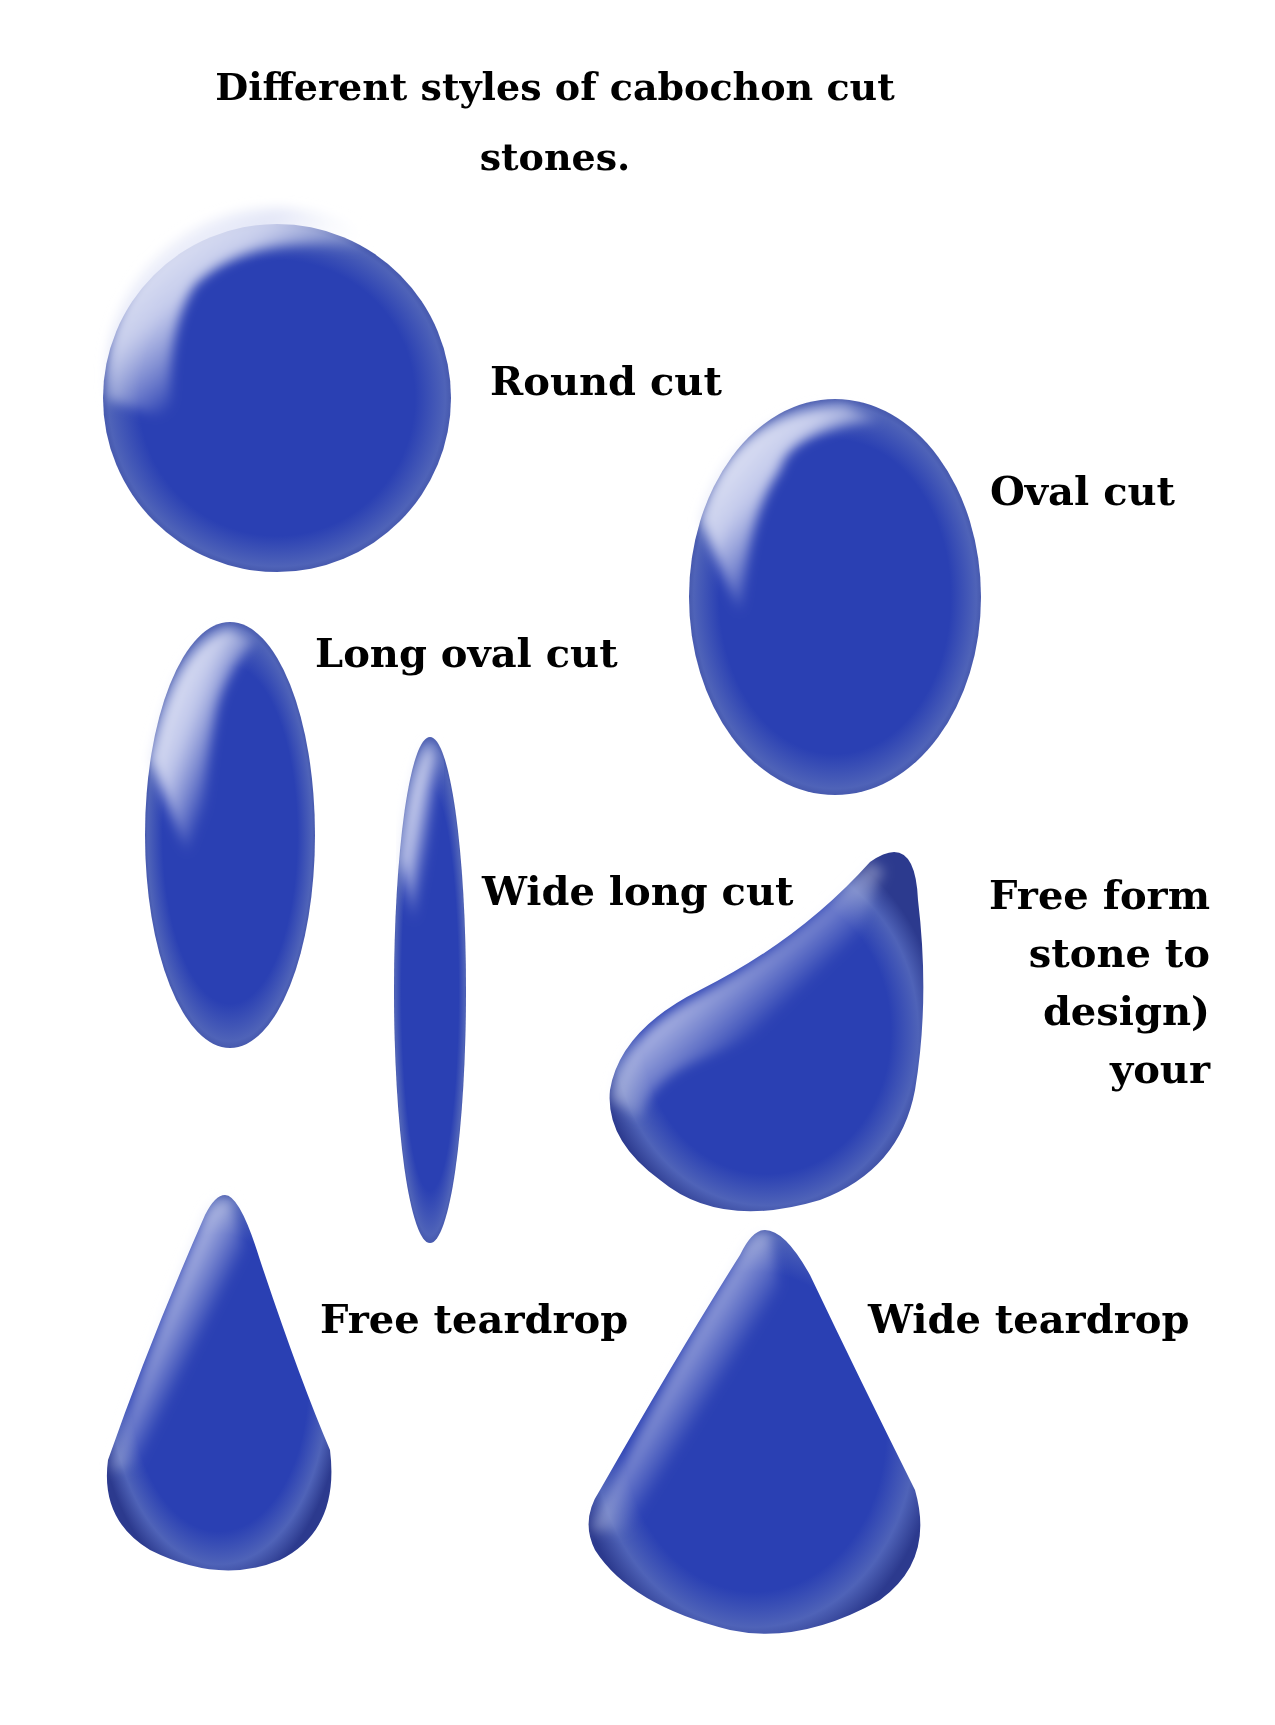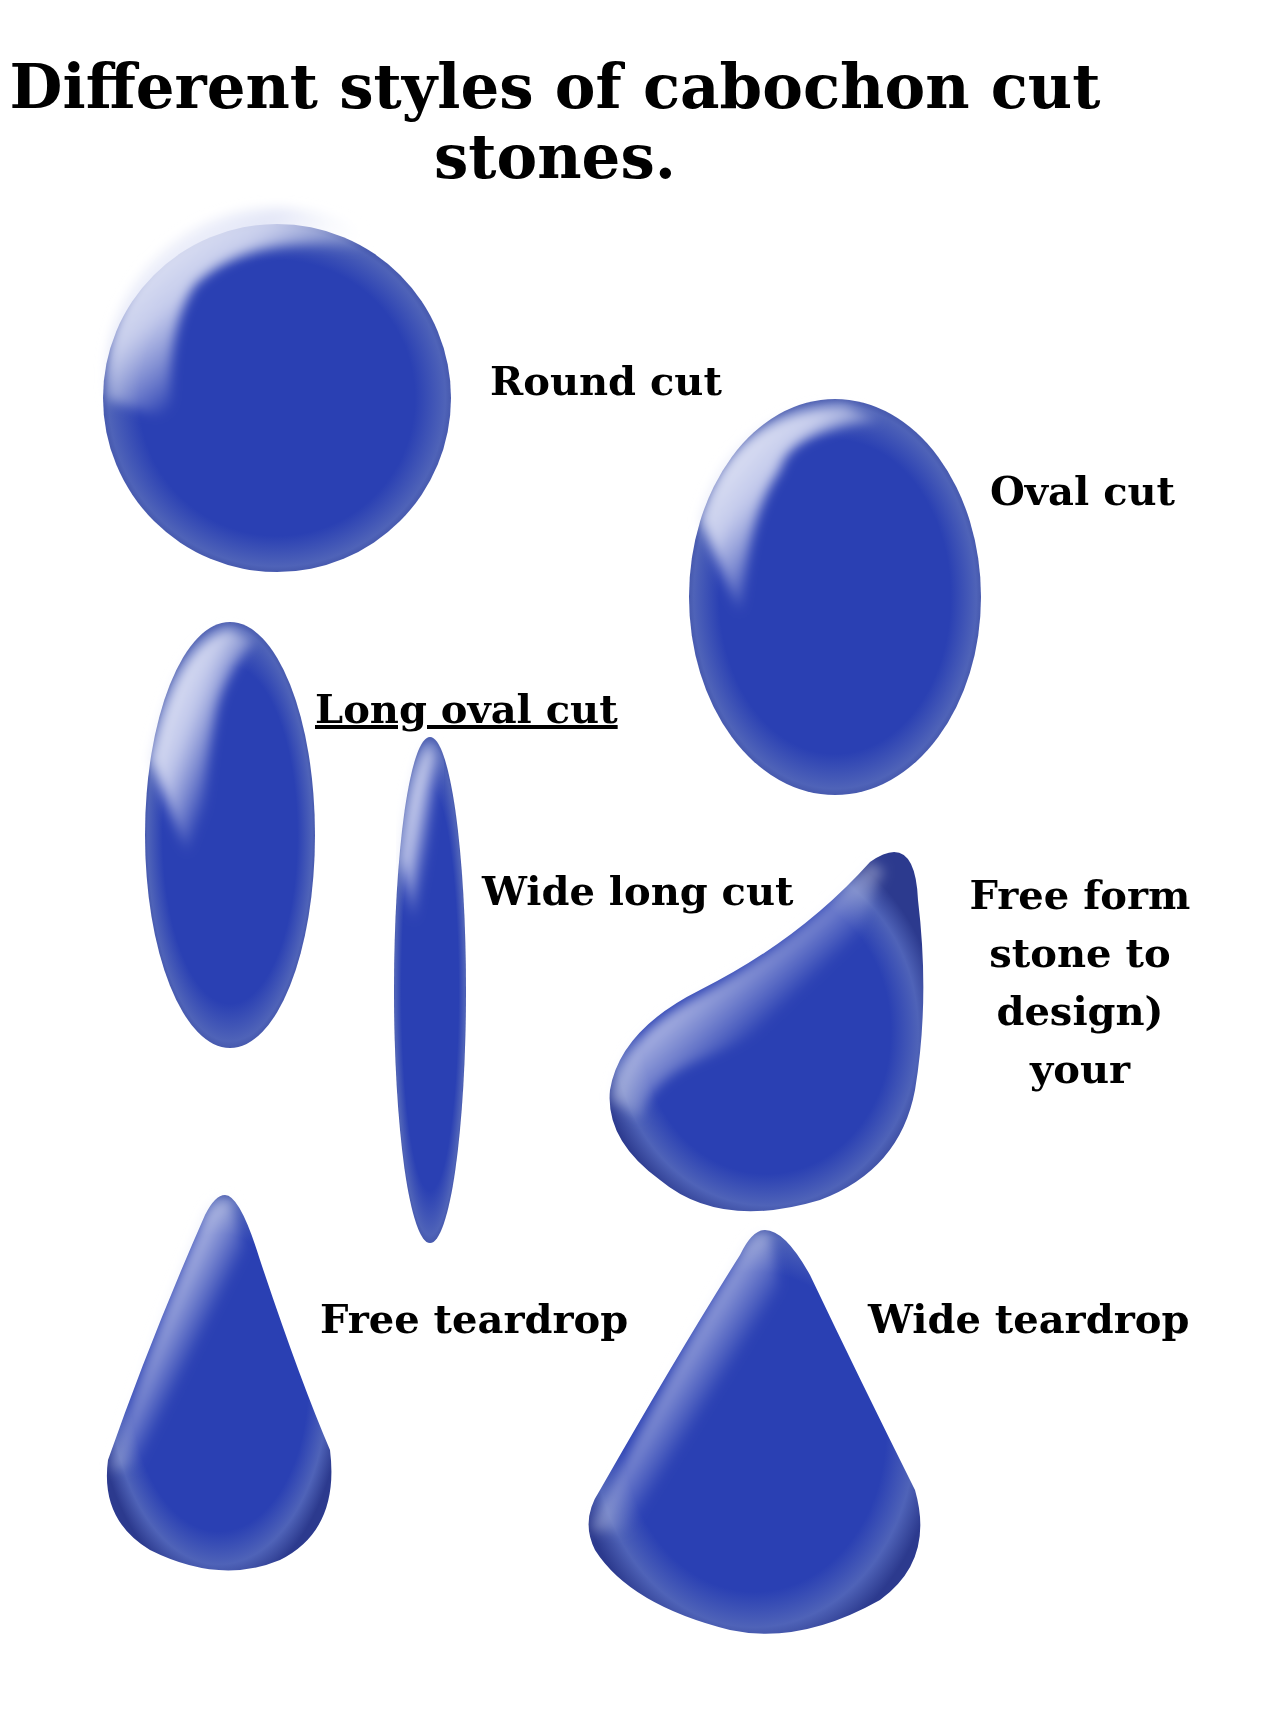--- a/index.html
+++ b/index.html
@@ -1,19 +1,19 @@
 <!DOCTYPE html>
 <html><head>
 <meta charset="utf-8">
 <style>
   html, body { margin: 0; padding: 0; background: #ffffff; }
   body { width: 1275px; height: 1725px; position: relative; overflow: hidden;
          font-family: "DejaVu Serif", "Liberation Serif", serif; color: #000; }
   .title { position: absolute; left: 0; width: 1110px; top: 52px; text-align: center;
-           font-weight: bold; font-size: 61px; line-height: 70px; letter-spacing: 0px; }
+           font-weight: bold; font-size: 38px; line-height: 70px; letter-spacing: 0px; }
   .label { position: absolute; font-weight: bold; font-size: 40px; line-height: 58px; white-space: nowrap; }
   .label.multi { text-align: center; white-space: normal; width: 260px; }
   svg.stage { position: absolute; left: 0; top: 0; }
 </style>
 </head>
 <body>
 
 <div class="title">
   <div>Different styles of cabochon cut</div>
   <div>stones.</div>
@@ -68,24 +68,24 @@
   </g>
 
   <g>
     <path d="M765 1230 Q785 1230 810 1275 Q860 1380 915 1490 Q935 1560 880 1600 Q800 1645 730 1630 Q630 1605 595 1550 Q580 1520 600 1490 Q680 1350 740 1255 Q752 1230 765 1230 Z" fill="url(#body)"></path>
     <path d="M590 1530 Q680 1350 740 1255 Q752 1230 770 1232 L780 1290 Q745 1350 730 1400 Q690 1490 665 1535 Z" fill="url(#shine)" filter="url(#blur4)"></path>
   </g>
 </svg>
 
 <div class="label" style="left:490px; top:352px;">Round cut</div>
 <div class="label" style="left:990px; top:434px;margin-top:28px;">Oval cut</div>
-<div class="label" style="left:315px; top:680px;text-decoration:underline;">Long oval cut</div>
+<div class="label" style="left:315px; top:624px;">Long oval cut</div>
 <div class="label" style="left:482px; top:862px;">Wide long cut</div>
 
-<div class="label multi" style="left:950px; top:866px;">
+<div class="label multi" style="left:950px; top:866px;text-align:right;">
   <div>Free form</div>
   <div>stone to</div>
   <div>design)</div>
   <div>your</div>
 </div>
 
 <div class="label" style="left:320px; top:1290px;">Free teardrop</div>
 <div class="label" style="left:868px; top:1290px;">Wide teardrop</div>
 
 </body></html>

